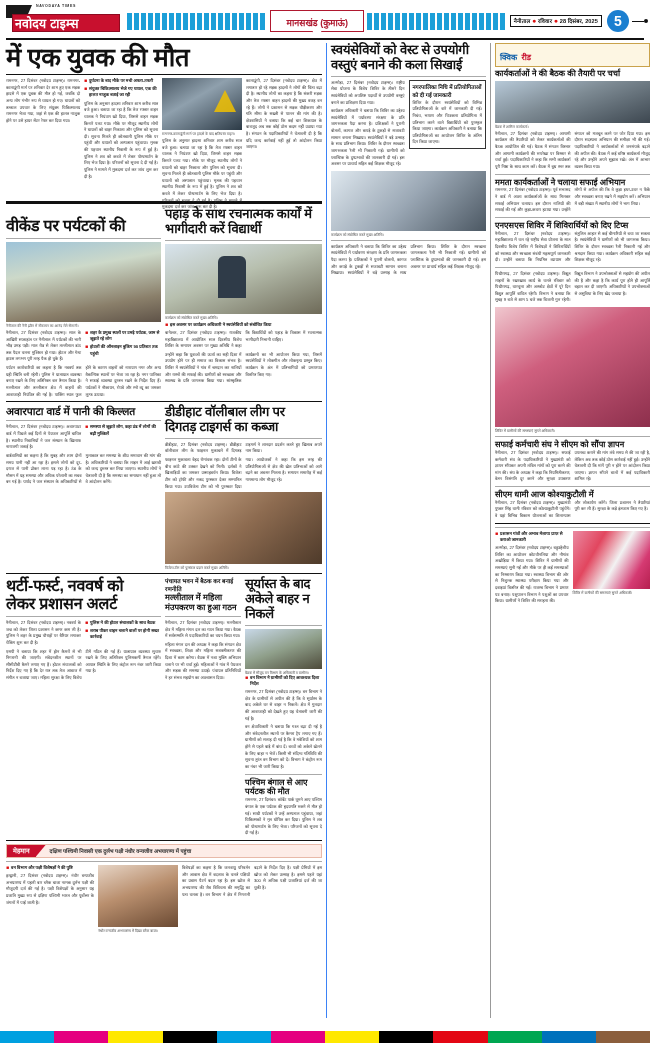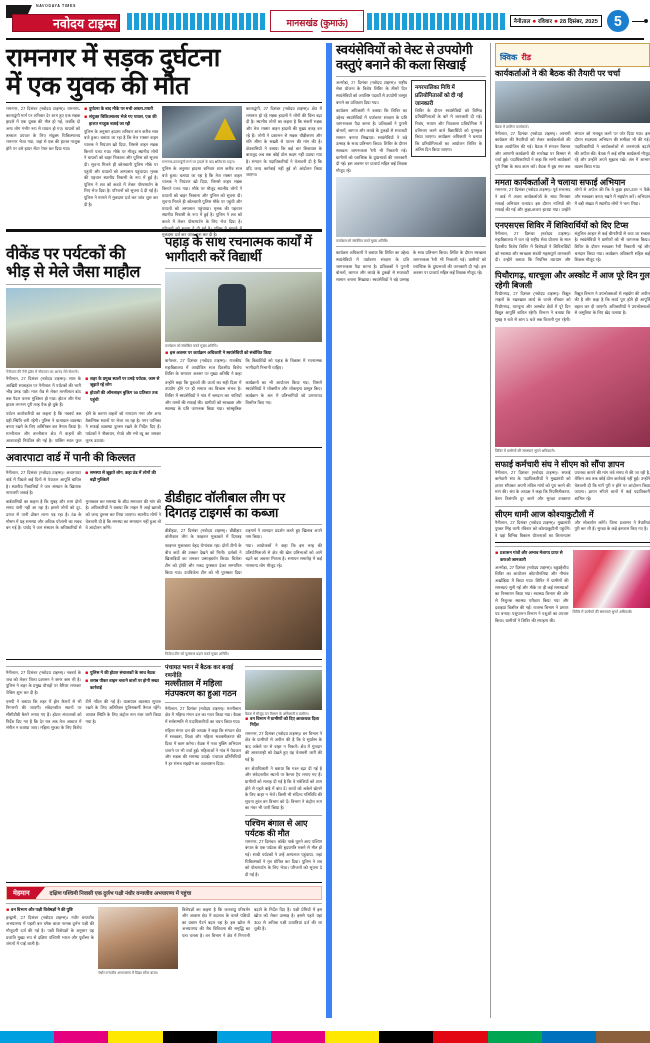--- a/index.html
+++ b/index.html
@@ -12,21 +12,21 @@
   .page { width:650px; height:1043px; position:relative; padding:0 6px; }
 
   
   .masthead { height:36px; display:flex; align-items:center; gap:3px; padding-top:6px; }
   .nt-logo { position:relative; width:118px; height:26px; flex:0 0 auto; }
   .nt-flag { position:absolute; left:0; top:-3px; width:26px; height:13px; background:#1a1a1a;
              clip-path:polygon(0 0,100% 0,78% 100%,0 100%); }
   .nt-latin { position:absolute; left:30px; top:-4px; font-size:3.6px; letter-spacing:.6px;
               font-weight:bold; color:#333; }
   .nt-box { position:absolute; left:6px; top:6px; width:108px; height:18px; background:#c8102e;
-            border:1px solid #8e0a20; display:flex; align-items:center; justify-content:flex-end; }
+            border:1px solid #8e0a20; display:flex; align-items:center; justify-content:flex-start; }
   .nt-box span { color:#fff; font-size:13px; font-weight:bold; letter-spacing:.3px;
                  transform:scaleX(.94); }
   .bars { flex:1 1 auto; height:17px; background:
       repeating-linear-gradient(90deg,#1b9fd8 0 5px, #ffffff 5px 7px); }
   .edition-tag { position:relative; flex:0 0 auto; width:94px; }
   .edition-box { border:1px solid #b0182f; background:#fff; text-align:center; padding:1px 2px; }
   .edition-box span { color:#b0182f; font-size:9.5px; font-weight:bold; transform:scaleX(.95);
                       display:inline-block; }
   .edition-notch { position:absolute; left:42px; bottom:-6px; width:10px; height:7px; background:#fff;
                    border-left:1px solid #b0182f; border-right:1px solid #b0182f;
@@ -141,21 +141,20 @@
     <div class="endcap"></div>
   </div>
 
   <div class="rule-thick"></div>
 
   <div class="body-grid">
 
     <div class="colL">
 
       <div>
-        <div class="hl-xl">रामनगर में सड़क दुर्घटना</div>
         <div class="hl-xl">में एक युवक की मौत</div>
         <div class="hr"></div>
 
         <div class="rowflex" style="height:120px;">
           <div style="width:76px;">
             <div class="txt">रामनगर, 27 दिसंबर (नवोदय टाइम्स)। रामनगर-कालाढूंगी मार्ग पर शनिवार देर शाम हुए एक सड़क हादसे में एक युवक की मौत हो गई, जबकि दो अन्य लोग गंभीर रूप से घायल हो गए। घायलों को तत्काल उपचार के लिए संयुक्त चिकित्सालय रामनगर भेजा गया, जहां से एक की हालत नाजुक होने पर उसे हायर सेंटर रेफर कर दिया गया।</div>
           </div>
           <div style="width:76px;">
             <div class="bullet-row">
               <span class="sq">■</span>
@@ -179,21 +178,20 @@
           </div>
         </div>
       </div>
 
       <div class="hr-dbl"></div>
 
       <div class="rowflex">
 
         <div style="width:155px;margin-top:10px;">
           <div class="hl-lg">वीकेंड पर पर्यटकों की</div>
-          <div class="hl-lg">भीड़ से मेले जैसा माहौल</div>
           <div class="hr-thin"></div>
           <div class="photo ph-b" style="height:80px;"></div>
           <div class="cap">नैनीताल की नैनी झील में नौकायन का आनंद लेते सैलानी।</div>
           <div class="rowflex" style="margin-top:2px;">
             <div style="width:75px;">
               <div class="txt">नैनीताल, 27 दिसंबर (नवोदय टाइम्स)। साल के आखिरी सप्ताहांत पर नैनीताल में पर्यटकों की भारी भीड़ उमड़ पड़ी। माल रोड से लेकर तल्लीताल डांठ तक पैदल चलना मुश्किल हो गया। होटल और गेस्ट हाउस लगभग पूरी तरह पैक हो चुके हैं।</div>
             </div>
             <div style="width:76px;">
               <div class="bullet-row">
                 <span class="sq">■</span>
@@ -237,36 +235,38 @@
             <div style="width:76px;">
               <div class="bullet-row">
                 <span class="sq">■</span>
                 <span>समस्या से जूझते लोग, कहा ठंड में लोगों की बढ़ी मुश्किलें</span>
               </div>
             </div>
           </div>
           <div class="txt b2" style="margin-top:2px;">वार्डवासियों का कहना है कि सुबह और शाम दोनों समय पानी नहीं आ रहा है। इससे लोगों को दूर-दराज से पानी ढोकर लाना पड़ रहा है। ठंड के मौसम में यह समस्या और अधिक परेशानी का सबब बन गई है। पार्षद ने जल संस्थान के अधिकारियों से मुलाकात कर समस्या के शीघ्र समाधान की मांग की है। अधिकारियों ने बताया कि लाइन में आई खराबी को जल्द दुरुस्त कर लिया जाएगा। स्थानीय लोगों ने चेतावनी दी है कि समस्या का समाधान नहीं हुआ तो वे आंदोलन करेंगे।</div>
         </div>
 
-        <div style="width:157px;margin-top:40px;">
+        <div style="width:157px;">
           <div class="hl-md">डीडीहाट वॉलीबाल लीग पर</div>
           <div class="hl-md">दिगतड़ टाइगर्स का कब्जा</div>
           <div class="hr-thin"></div>
           <div class="txt b2">डीडीहाट, 27 दिसंबर (नवोदय टाइम्स)। डीडीहाट वॉलीबाल लीग के फाइनल मुकाबले में दिगतड़ टाइगर्स ने शानदार प्रदर्शन करते हुए खिताब अपने नाम किया।</div>
           <div class="txt b2" style="margin-top:2px;">फाइनल मुकाबला बेहद रोमांचक रहा। दोनों टीमों के बीच कांटे की टक्कर देखने को मिली। दर्शकों ने खिलाड़ियों का जमकर उत्साहवर्धन किया। विजेता टीम को ट्रॉफी और नकद पुरस्कार देकर सम्मानित किया गया। उपविजेता टीम को भी पुरस्कार दिया गया। आयोजकों ने कहा कि इस तरह की प्रतियोगिताओं से क्षेत्र की खेल प्रतिभाओं को आगे बढ़ने का अवसर मिलता है। समापन समारोह में कई गणमान्य लोग मौजूद रहे।</div>
           <div class="photo ph-d" style="height:72px;margin-top:2px;"></div>
           <div class="cap">विजेता टीम को पुरस्कार प्रदान करते मुख्य अतिथि।</div>
         </div>
       </div>
 
       <div class="hr"></div>
 
       <div class="rowflex">
 
         <div style="width:155px;">
+          <div class="hl-lg">थर्टी-फर्स्ट, नववर्ष को</div>
+          <div class="hl-lg">लेकर प्रशासन अलर्ट</div>
           <div class="hr-thin"></div>
           <div class="rowflex">
             <div style="width:75px;">
               <div class="txt">नैनीताल, 27 दिसंबर (नवोदय टाइम्स)। नववर्ष के जश्न को लेकर जिला प्रशासन ने कमर कस ली है। पुलिस ने शहर के प्रमुख चौराहों पर बैरियर लगाकर चेकिंग शुरू कर दी है।</div>
             </div>
             <div style="width:76px;">
               <div class="bullet-row">
                 <span class="sq">■</span>
                 <span>पुलिस ने की होटल संचालकों के साथ बैठक</span>
               </div>
@@ -282,20 +282,21 @@
         <div style="width:78px;">
           <div class="kicker-sm">पंचायत भवन में बैठक कर बनाई रणनीति</div>
           <div class="hl-xs">मल्लीताल में महिला</div>
           <div class="hl-xs">मंउपकरण का हुआ गठन</div>
           <div class="hr-thin"></div>
           <div class="txt">नैनीताल, 27 दिसंबर (नवोदय टाइम्स)। मल्लीताल क्षेत्र में महिला मंगल दल का गठन किया गया। बैठक में सर्वसम्मति से पदाधिकारियों का चयन किया गया।</div>
           <div class="txt" style="margin-top:2px;">महिला मंगल दल की अध्यक्ष ने कहा कि संगठन क्षेत्र में स्वच्छता, शिक्षा और महिला सशक्तीकरण की दिशा में काम करेगा। बैठक में नशा मुक्ति अभियान चलाने पर भी चर्चा हुई। महिलाओं ने गांव में पेयजल और सड़क की समस्या उठाई। पंचायत प्रतिनिधियों ने हर संभव सहयोग का आश्वासन दिया।</div>
         </div>
 
         <div style="width:79px;">
+          <div class="hl-md">सूर्यास्त के बाद अकेले बाहर न निकलें</div>
           <div class="hr-thin"></div>
           <div class="photo ph-h" style="height:40px;"></div>
           <div class="cap">बैठक में मौजूद वन विभाग के अधिकारी व ग्रामीण।</div>
           <div class="bullet-row">
             <span class="sq">■</span>
             <span>वन विभाग ने ग्रामीणों को दिए आवश्यक दिशा निर्देश</span>
           </div>
           <div class="txt">रामनगर, 27 दिसंबर (नवोदय टाइम्स)। वन विभाग ने क्षेत्र के ग्रामीणों से अपील की है कि वे सूर्यास्त के बाद अकेले घर से बाहर न निकलें। क्षेत्र में गुलदार की आवाजाही को देखते हुए यह चेतावनी जारी की गई है।</div>
           <div class="txt" style="margin-top:2px;">वन क्षेत्राधिकारी ने बताया कि गश्त बढ़ा दी गई है और संवेदनशील स्थानों पर कैमरा ट्रैप लगाए गए हैं। ग्रामीणों को सलाह दी गई है कि वे मवेशियों को शाम होने से पहले बाड़े में बांध दें। बच्चों को अकेले खेलने के लिए बाहर न भेजें। किसी भी संदिग्ध गतिविधि की सूचना तुरंत वन विभाग को दें। विभाग ने कंट्रोल रूम का नंबर भी जारी किया है।</div>
           <div class="hr-thin"></div>
@@ -325,21 +326,21 @@
             <div class="photo ph-e" style="height:62px;"></div>
             <div class="cap">नंधौर वन्यजीव अभयारण्य में दिखा ब्लैक बाजा।</div>
           </div>
           <div style="width:140px;">
             <div class="txt b2">विशेषज्ञों का कहना है कि जलवायु परिवर्तन और आवास क्षेत्र में बदलाव के चलते पक्षियों का प्रवास पैटर्न बदल रहा है। इस खोज से अभयारण्य की जैव विविधता की समृद्धि का पता चलता है। वन विभाग ने क्षेत्र में निगरानी बढ़ाने के निर्देश दिए हैं। पक्षी प्रेमियों में इस खोज को लेकर उत्साह है। इससे पहले यहां 300 से अधिक पक्षी प्रजातियां दर्ज की जा चुकी हैं।</div>
           </div>
         </div>
       </div>
     </div>
 
-    <div class="colM" style="border-left:6px solid #3b82f6;padding-left:4px;font-family:Liberation Serif, serif;">
+    <div class="colM" style="border-left:1px solid #3b82f6;padding-left:4px;">
       <div>
         <div class="hl-md">स्वयंसेवियों को वेस्ट से उपयोगी</div>
         <div class="hl-md">वस्तुएं बनाने की कला सिखाई</div>
         <div class="hr-thin"></div>
         <div class="rowflex">
           <div style="width:74px;">
             <div class="txt">अल्मोड़ा, 27 दिसंबर (नवोदय टाइम्स)। राष्ट्रीय सेवा योजना के विशेष शिविर के तीसरे दिन स्वयंसेवियों को अपशिष्ट पदार्थों से उपयोगी वस्तुएं बनाने का प्रशिक्षण दिया गया।</div>
             <div class="txt" style="margin-top:2px;">कार्यक्रम अधिकारी ने बताया कि शिविर का उद्देश्य स्वयंसेवियों में पर्यावरण संरक्षण के प्रति जागरूकता पैदा करना है। प्रशिक्षकों ने पुरानी बोतलों, कागज और कपड़े के टुकड़ों से सजावटी सामान बनाना सिखाया। स्वयंसेवियों ने बड़े उत्साह के साथ प्रतिभाग किया। शिविर के दौरान स्वच्छता जागरूकता रैली भी निकाली गई। ग्रामीणों को प्लास्टिक के दुष्प्रभावों की जानकारी दी गई। इस अवसर पर प्राचार्य सहित कई शिक्षक मौजूद रहे।</div>
           </div>
           <div style="width:78px;">
@@ -370,21 +371,20 @@
 
       <div class="hr-thin"></div>
       <div class="hl-xs">ममता कार्यकर्ताओं ने चलाया सफाई अभियान</div>
       <div class="txt b2">रामनगर, 27 दिसंबर (नवोदय टाइम्स)। पूर्व सभासद ने वार्ड में आशा कार्यकर्ताओं के साथ मिलकर सफाई अभियान चलाया। इस दौरान नालियों की सफाई की गई और कूड़ा-कचरा हटाया गया। उन्होंने लोगों से अपील की कि वे कूड़ा इधर-उधर न फेंकें और स्वच्छता बनाए रखने में सहयोग करें। अभियान में बड़ी संख्या में स्थानीय लोगों ने भाग लिया।</div>
 
       <div class="hr-thin"></div>
       <div class="hl-xs">एनएसएस शिविर में शिविरार्थियों को दिए टिप्स</div>
       <div class="txt b2">नैनीताल, 27 दिसंबर (नवोदय टाइम्स)। महाविद्यालय में चल रहे राष्ट्रीय सेवा योजना के सात दिवसीय विशेष शिविर में विशेषज्ञों ने शिविरार्थियों को स्वास्थ्य और स्वच्छता संबंधी महत्वपूर्ण जानकारी दी। उन्होंने बताया कि नियमित व्यायाम और संतुलित आहार से कई बीमारियों से बचा जा सकता है। स्वयंसेवियों ने ग्रामीणों को भी जागरूक किया। शिविर के दौरान स्वच्छता रैली निकाली गई और श्रमदान किया गया। कार्यक्रम अधिकारी सहित कई शिक्षक मौजूद रहे।</div>
 
       <div class="hr-thin"></div>
-      <div class="hl-xs">पिथौरागढ़, धारचूला और अस्कोट में आज पूरे दिन गुल रहेगी बिजली</div>
       <div class="txt b2">पिथौरागढ़, 27 दिसंबर (नवोदय टाइम्स)। विद्युत लाइनों के रखरखाव कार्य के चलते रविवार को पिथौरागढ़, धारचूला और अस्कोट क्षेत्रों में पूरे दिन विद्युत आपूर्ति बाधित रहेगी। विभाग ने बताया कि सुबह 9 बजे से शाम 5 बजे तक बिजली गुल रहेगी। विद्युत विभाग ने उपभोक्ताओं से सहयोग की अपील की है और कहा है कि कार्य पूरा होते ही आपूर्ति बहाल कर दी जाएगी। अधिकारियों ने उपभोक्ताओं से असुविधा के लिए खेद जताया है।</div>
 
       <div class="photo ph-f" style="height:120px;margin-top:3px;"></div>
       <div class="cap">शिविर में ग्रामीणों की समस्याएं सुनते अधिकारी।</div>
 
       <div class="hr-thin"></div>
       <div class="hl-xs">सफाई कर्मचारी संघ ने सीएम को सौंपा ज्ञापन</div>
       <div class="txt b2">नैनीताल, 27 दिसंबर (नवोदय टाइम्स)। सफाई कर्मचारी संघ के पदाधिकारियों ने मुख्यमंत्री को ज्ञापन सौंपकर अपनी लंबित मांगों को पूरा करने की मांग की। संघ के अध्यक्ष ने कहा कि नियमितीकरण, वेतन विसंगति दूर करने और सुरक्षा उपकरण उपलब्ध कराने की मांग लंबे समय से की जा रही है, लेकिन अब तक कोई ठोस कार्रवाई नहीं हुई। उन्होंने चेतावनी दी कि मांगें पूरी न होने पर आंदोलन किया जाएगा। ज्ञापन सौंपने वालों में कई पदाधिकारी शामिल रहे।</div>
 
       <div class="hr-thin"></div>

